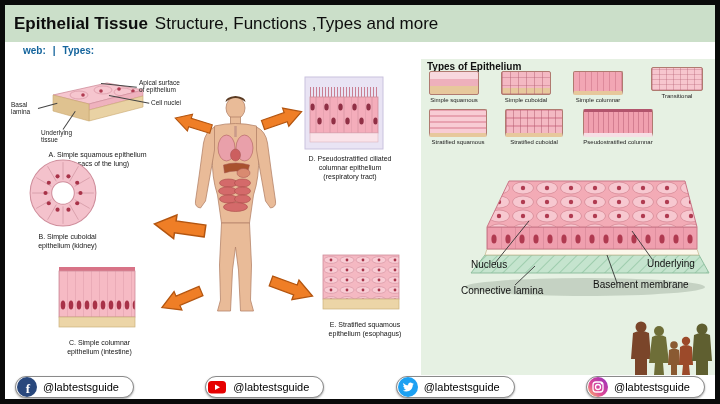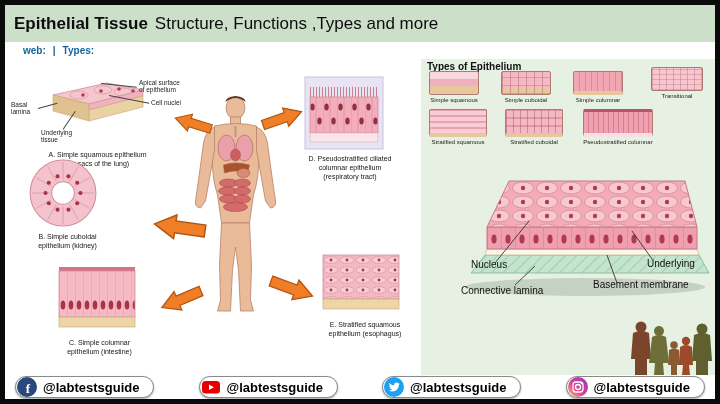--- a/index.html
+++ b/index.html
@@ -22,21 +22,21 @@
 .scu{background:repeating-linear-gradient(90deg,rgba(176,90,110,.5) 0 1px,transparent 1px 7px),repeating-linear-gradient(0deg,#f4b9c3 0 6px,#e295a5 6px 8px);border-bottom:4px solid #e7c89c}
 .pcol{background:repeating-linear-gradient(90deg,#f0a0af 0 4px,#d37e91 4px 5px);border-top:3px solid #b2556d;border-bottom:4px solid #f6dfe5}
 .mini-label{position:absolute;font-size:6px;color:#222;text-align:center;line-height:1.1}
 .cap{position:absolute;font-size:7px;line-height:1.25;color:#151515;text-align:center}
 .ann{position:absolute;font-size:6.5px;line-height:1.1;color:#222}
 .lbl{position:absolute;font-size:10px;color:#111}
 .lline{position:absolute;height:1px;background:#444;transform-origin:left center}
 .abs{position:absolute}
 .social{position:absolute;left:0;top:370px;width:710px;height:24px;background:#fff;display:flex;align-items:center;justify-content:space-between;padding:0 10px}
 .pill{display:flex;align-items:center;height:22px;background:#fff;border:1px solid #8a8a8a;border-radius:11px;padding:0 14px 0 1px;gap:6px;box-shadow:0 1px 2px rgba(0,0,0,.35)}
-.pill .handle{font-size:13px;font-weight:bold;color:#000;white-space:nowrap}
+.pill .handle{font-size:11px;font-weight:normal;color:#000;white-space:nowrap}
 .pill svg{display:block}
 </style>
 </head>
 <body>
 
 <div class="frame">
 <div class="stage">
 
   <div class="header">
     <span class="t-bold">Epithelial Tissue</span>

